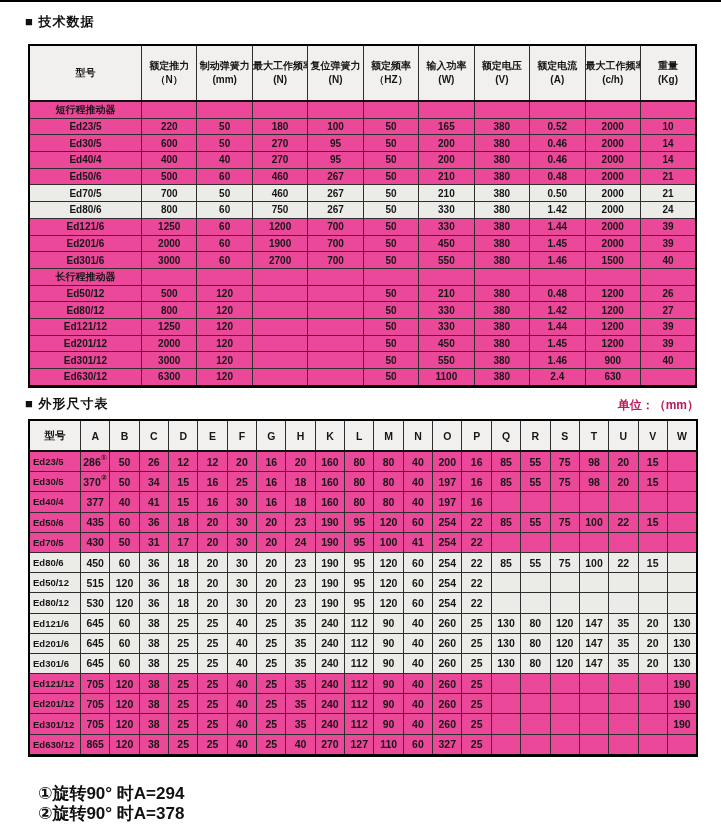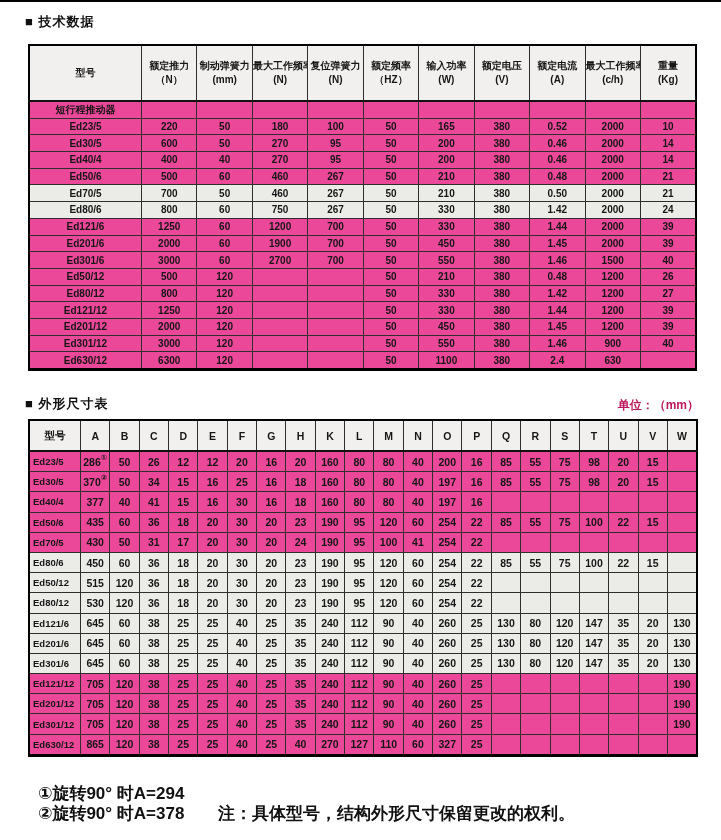--- a/index.html
+++ b/index.html
@@ -231,20 +231,33 @@
           <td>2700</td>
           <td>700</td>
           <td>50</td>
           <td>550</td>
           <td>380</td>
           <td>1.46</td>
           <td>1500</td>
           <td>40</td>
         </tr>
         <tr>
+          <td class="model section">长行程推动器</td>
+          <td></td>
+          <td></td>
+          <td></td>
+          <td></td>
+          <td></td>
+          <td></td>
+          <td></td>
+          <td></td>
+          <td></td>
+          <td></td>
+        </tr>
+        <tr>
           <td class="model">Ed50/12</td>
           <td>500</td>
           <td>120</td>
           <td></td>
           <td></td>
           <td>50</td>
           <td>210</td>
           <td>380</td>
           <td>0.48</td>
           <td>1200</td>
@@ -707,14 +720,13 @@
           <td></td>
           <td></td>
           <td></td>
           <td></td>
         </tr>
       </tbody>
     </table>
 
   <div class="fn" id="fn1">①旋转90° 时A=294</div>
   <div class="fn" id="fn2">②旋转90° 时A=378</div>
-  <div class="fn" id="note">注：具体型号，结构外形尺寸保留更改的权利。</div>
 </div>
 
 </body></html>

